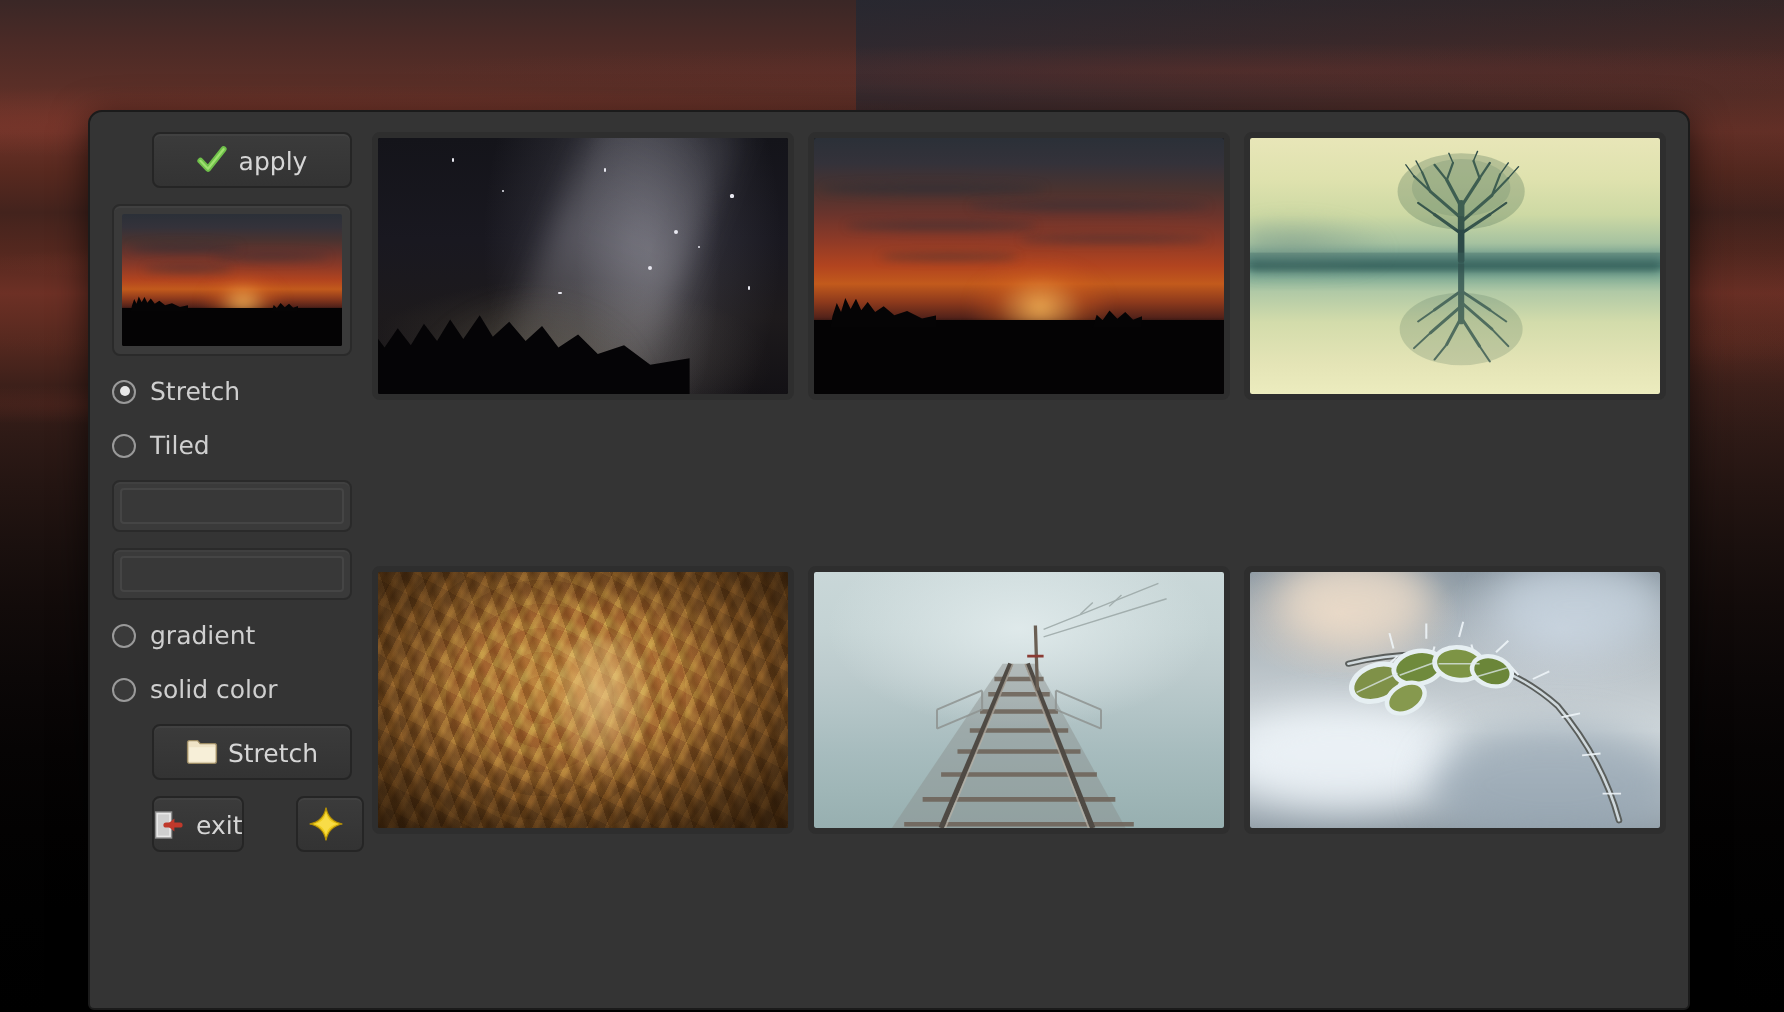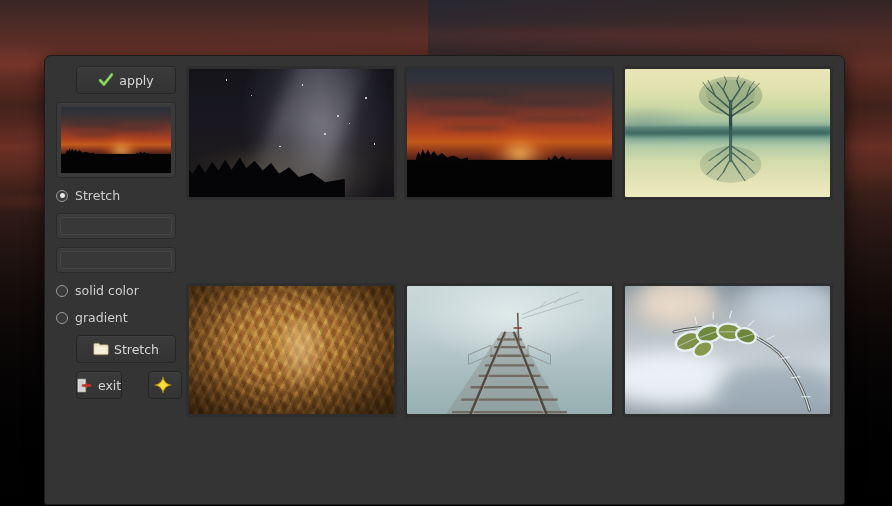--- a/index.html
+++ b/index.html
@@ -483,35 +483,39 @@
             <div class="bush"></div>
             <div class="bush2"></div>
           </div>
         </div>
       </div>
 
       <div class="radio-row">
         <span class="radio on"></span>
         <span class="radio-label">Stretch</span>
       </div>
+      <div class="radio-row">
+        <span class="radio"></span>
+        <span class="radio-label">Tiled</span>
+      </div>
 
       <div class="field">
         <div class="field-inner" placeholder=""></div>
       </div>
       <div class="field">
         <div class="field-inner" placeholder=""></div>
       </div>
 
+      <div class="radio-row">
+        <span class="radio"></span>
+        <span class="radio-label">gradient</span>
+      </div>
       <div class="radio-row">
         <span class="radio"></span>
         <span class="radio-label">solid color</span>
-      </div>
-      <div class="radio-row">
-        <span class="radio"></span>
-        <span class="radio-label">gradient</span>
       </div>
 
       <div class="btn">
         <svg class="ico" width="16" height="14" viewBox="0 0 16 14">
           <path d="M0.8 2.2 a0.9 0.9 0 0 1 0.9 -0.9 h4.1 l1.3 1.5 h7.2 a0.9 0.9 0 0 1 0.9 0.9 v8.1 a0.9 0.9 0 0 1 -0.9 0.9 h-12.6 a0.9 0.9 0 0 1 -0.9 -0.9 z" fill="#efe3c6" stroke="#9b8a63" stroke-width="0.7"></path>
           <path d="M1.6 4.6 h12.9 v7.2 h-12.9 z" fill="#f7efd8"></path>
         </svg>
         <span>Stretch</span>
       </div>
 

